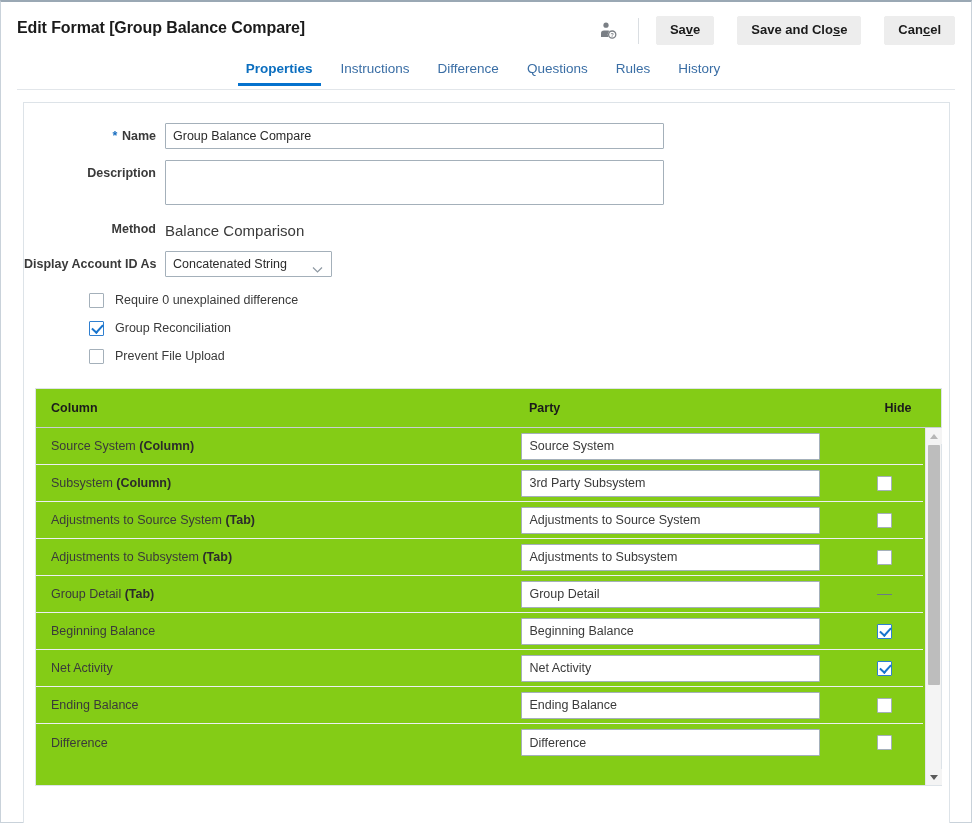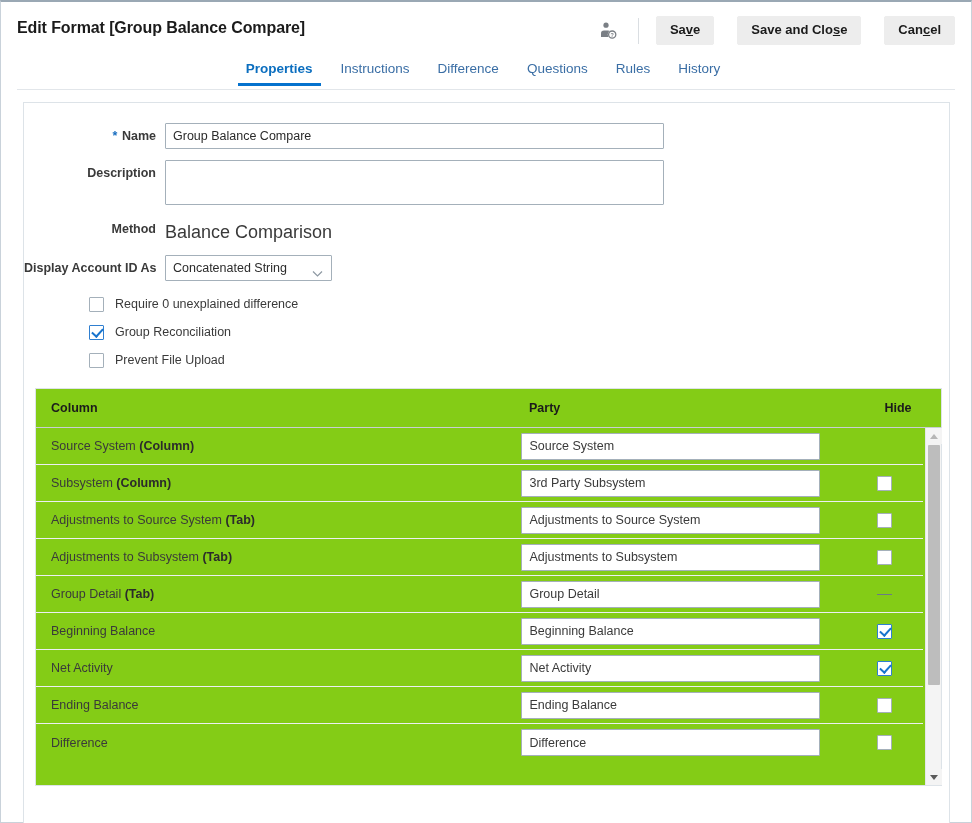--- a/index.html
+++ b/index.html
@@ -158,21 +158,21 @@
     border-radius: 1px;
     background: #fff;
     font-family: "Liberation Sans", sans-serif;
     font-size: 12.5px;
     color: #2b2b2b;
     padding: 4px 7px;
     resize: none;
     outline: none;
   }
   .fstatic {
-    font-size: 18px;
+    font-size: 15px;
     color: #3a3a3a;
     padding-top: 6px;
   }
   .fselect-wrap {
     position: relative;
     width: 167px;
     height: 20px;
   }
   .fselect {
     width: 167px;

